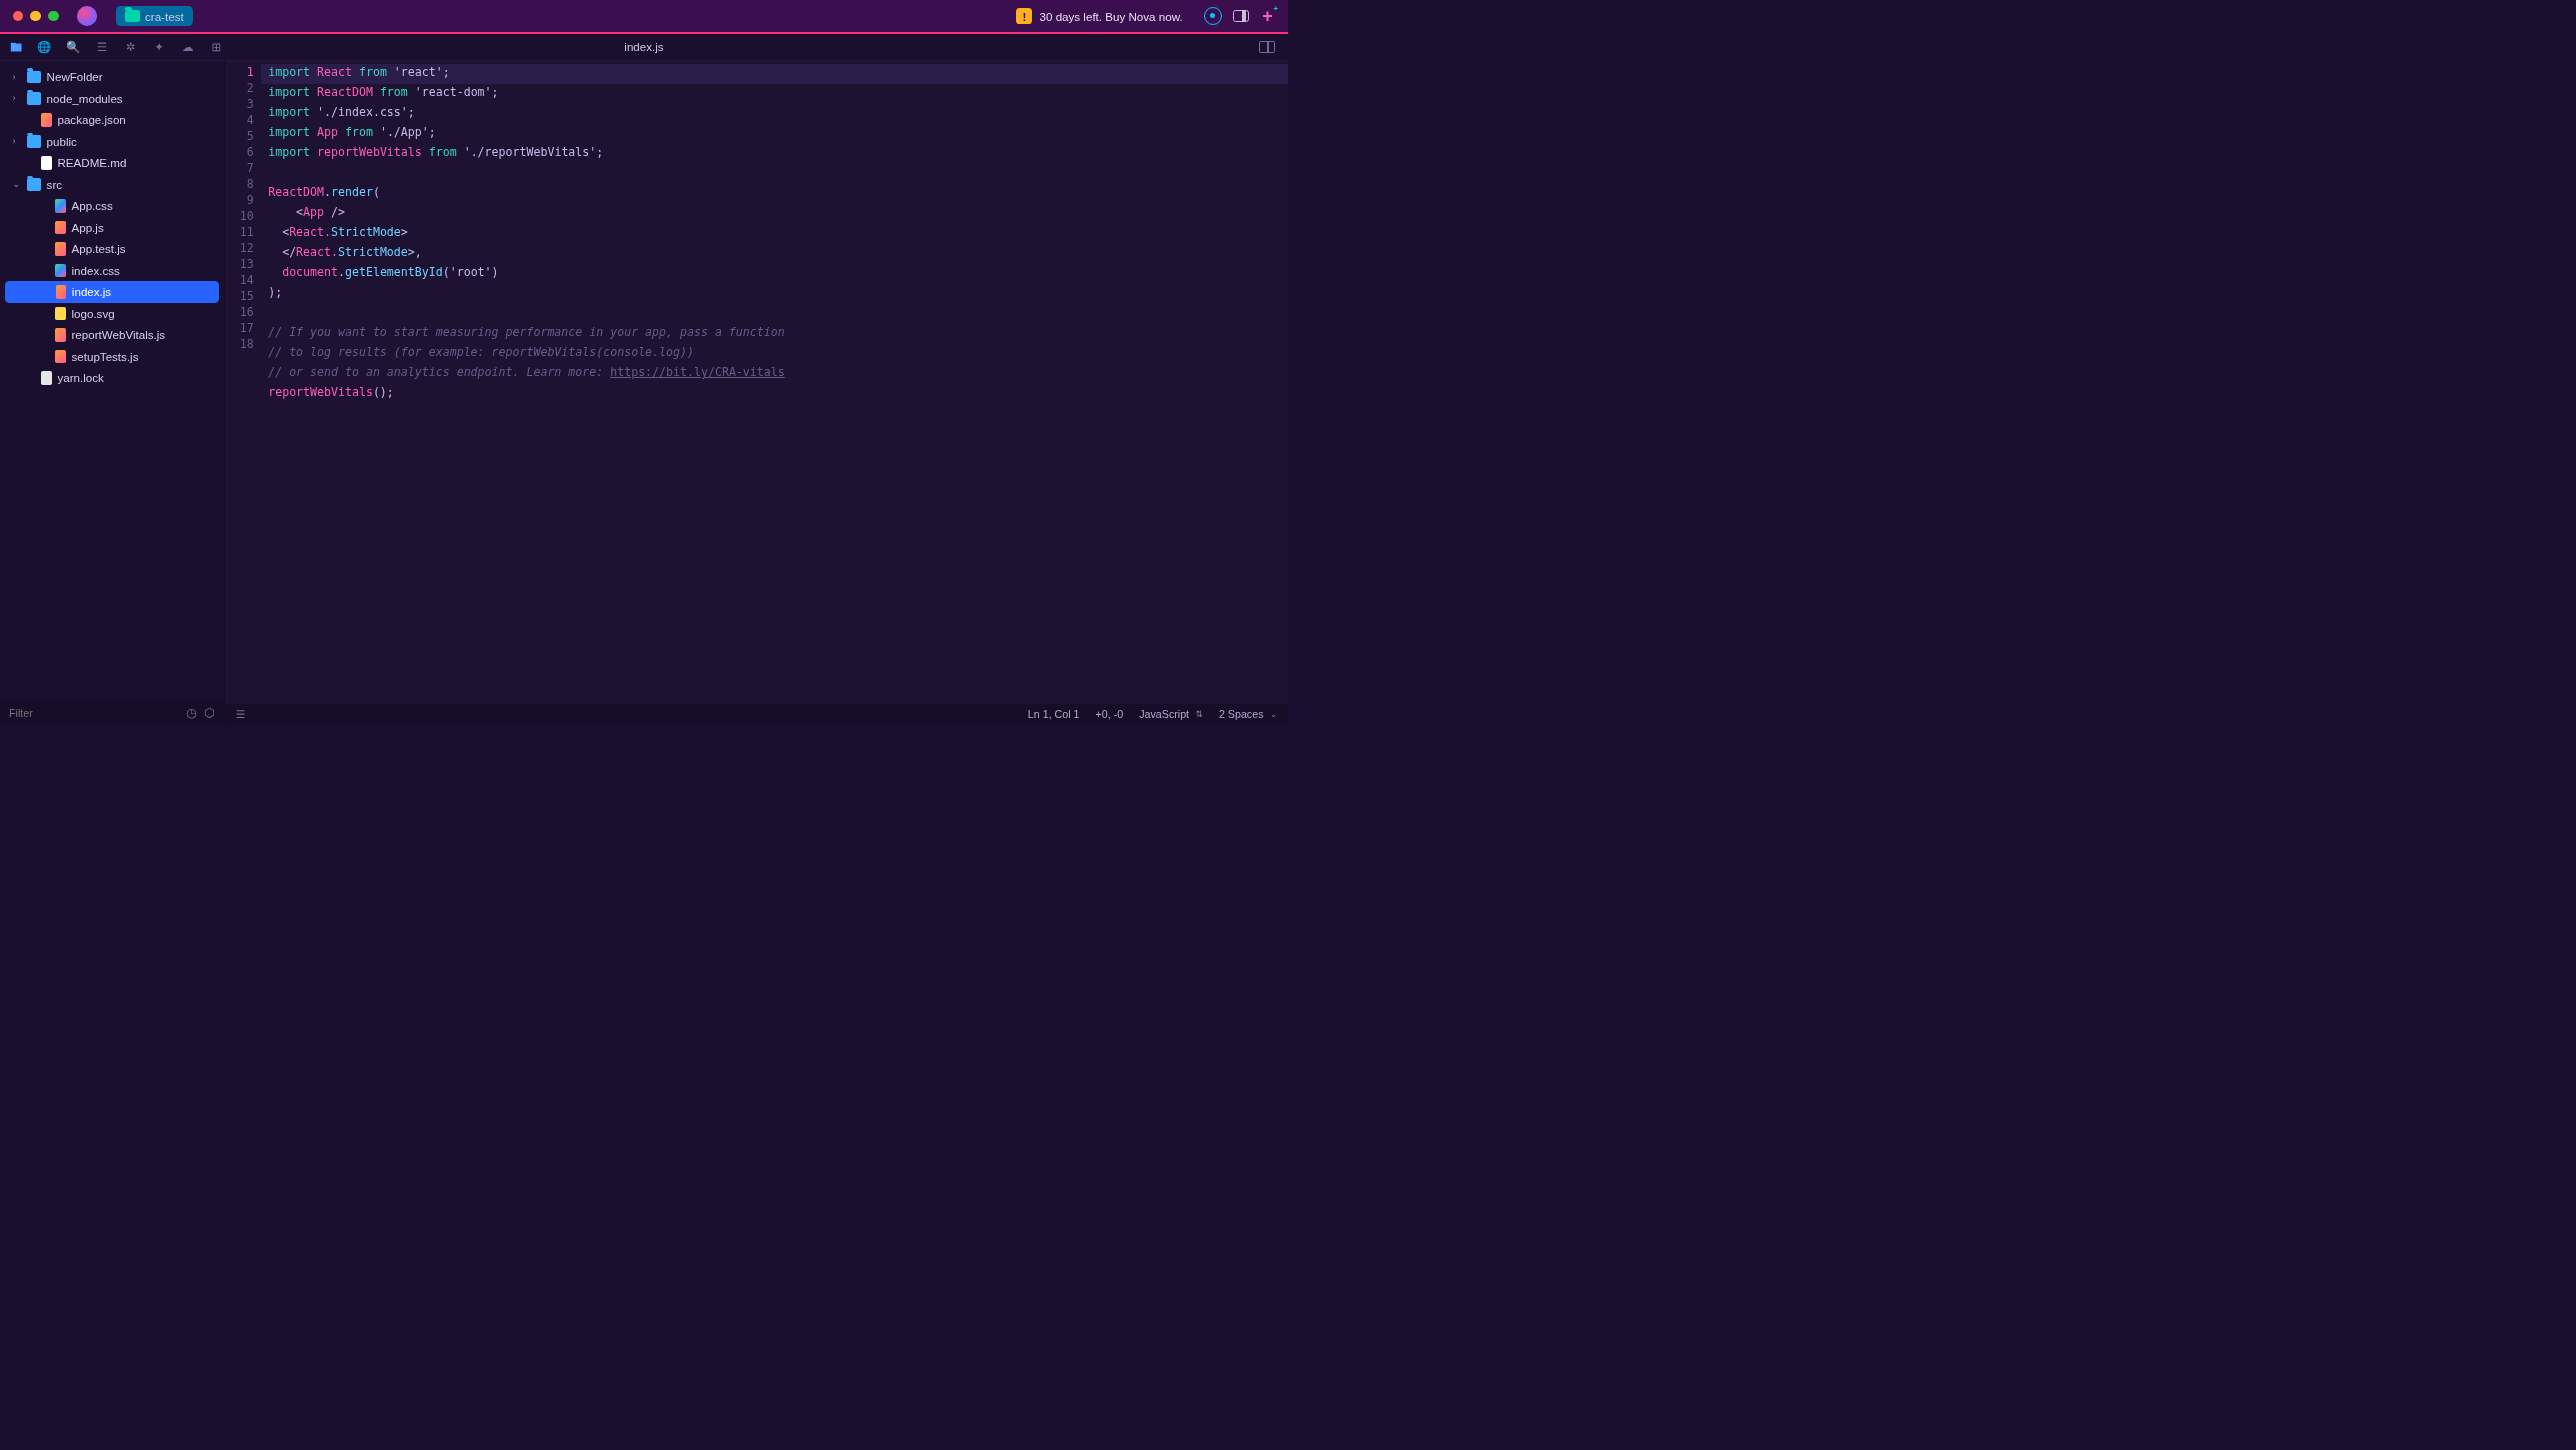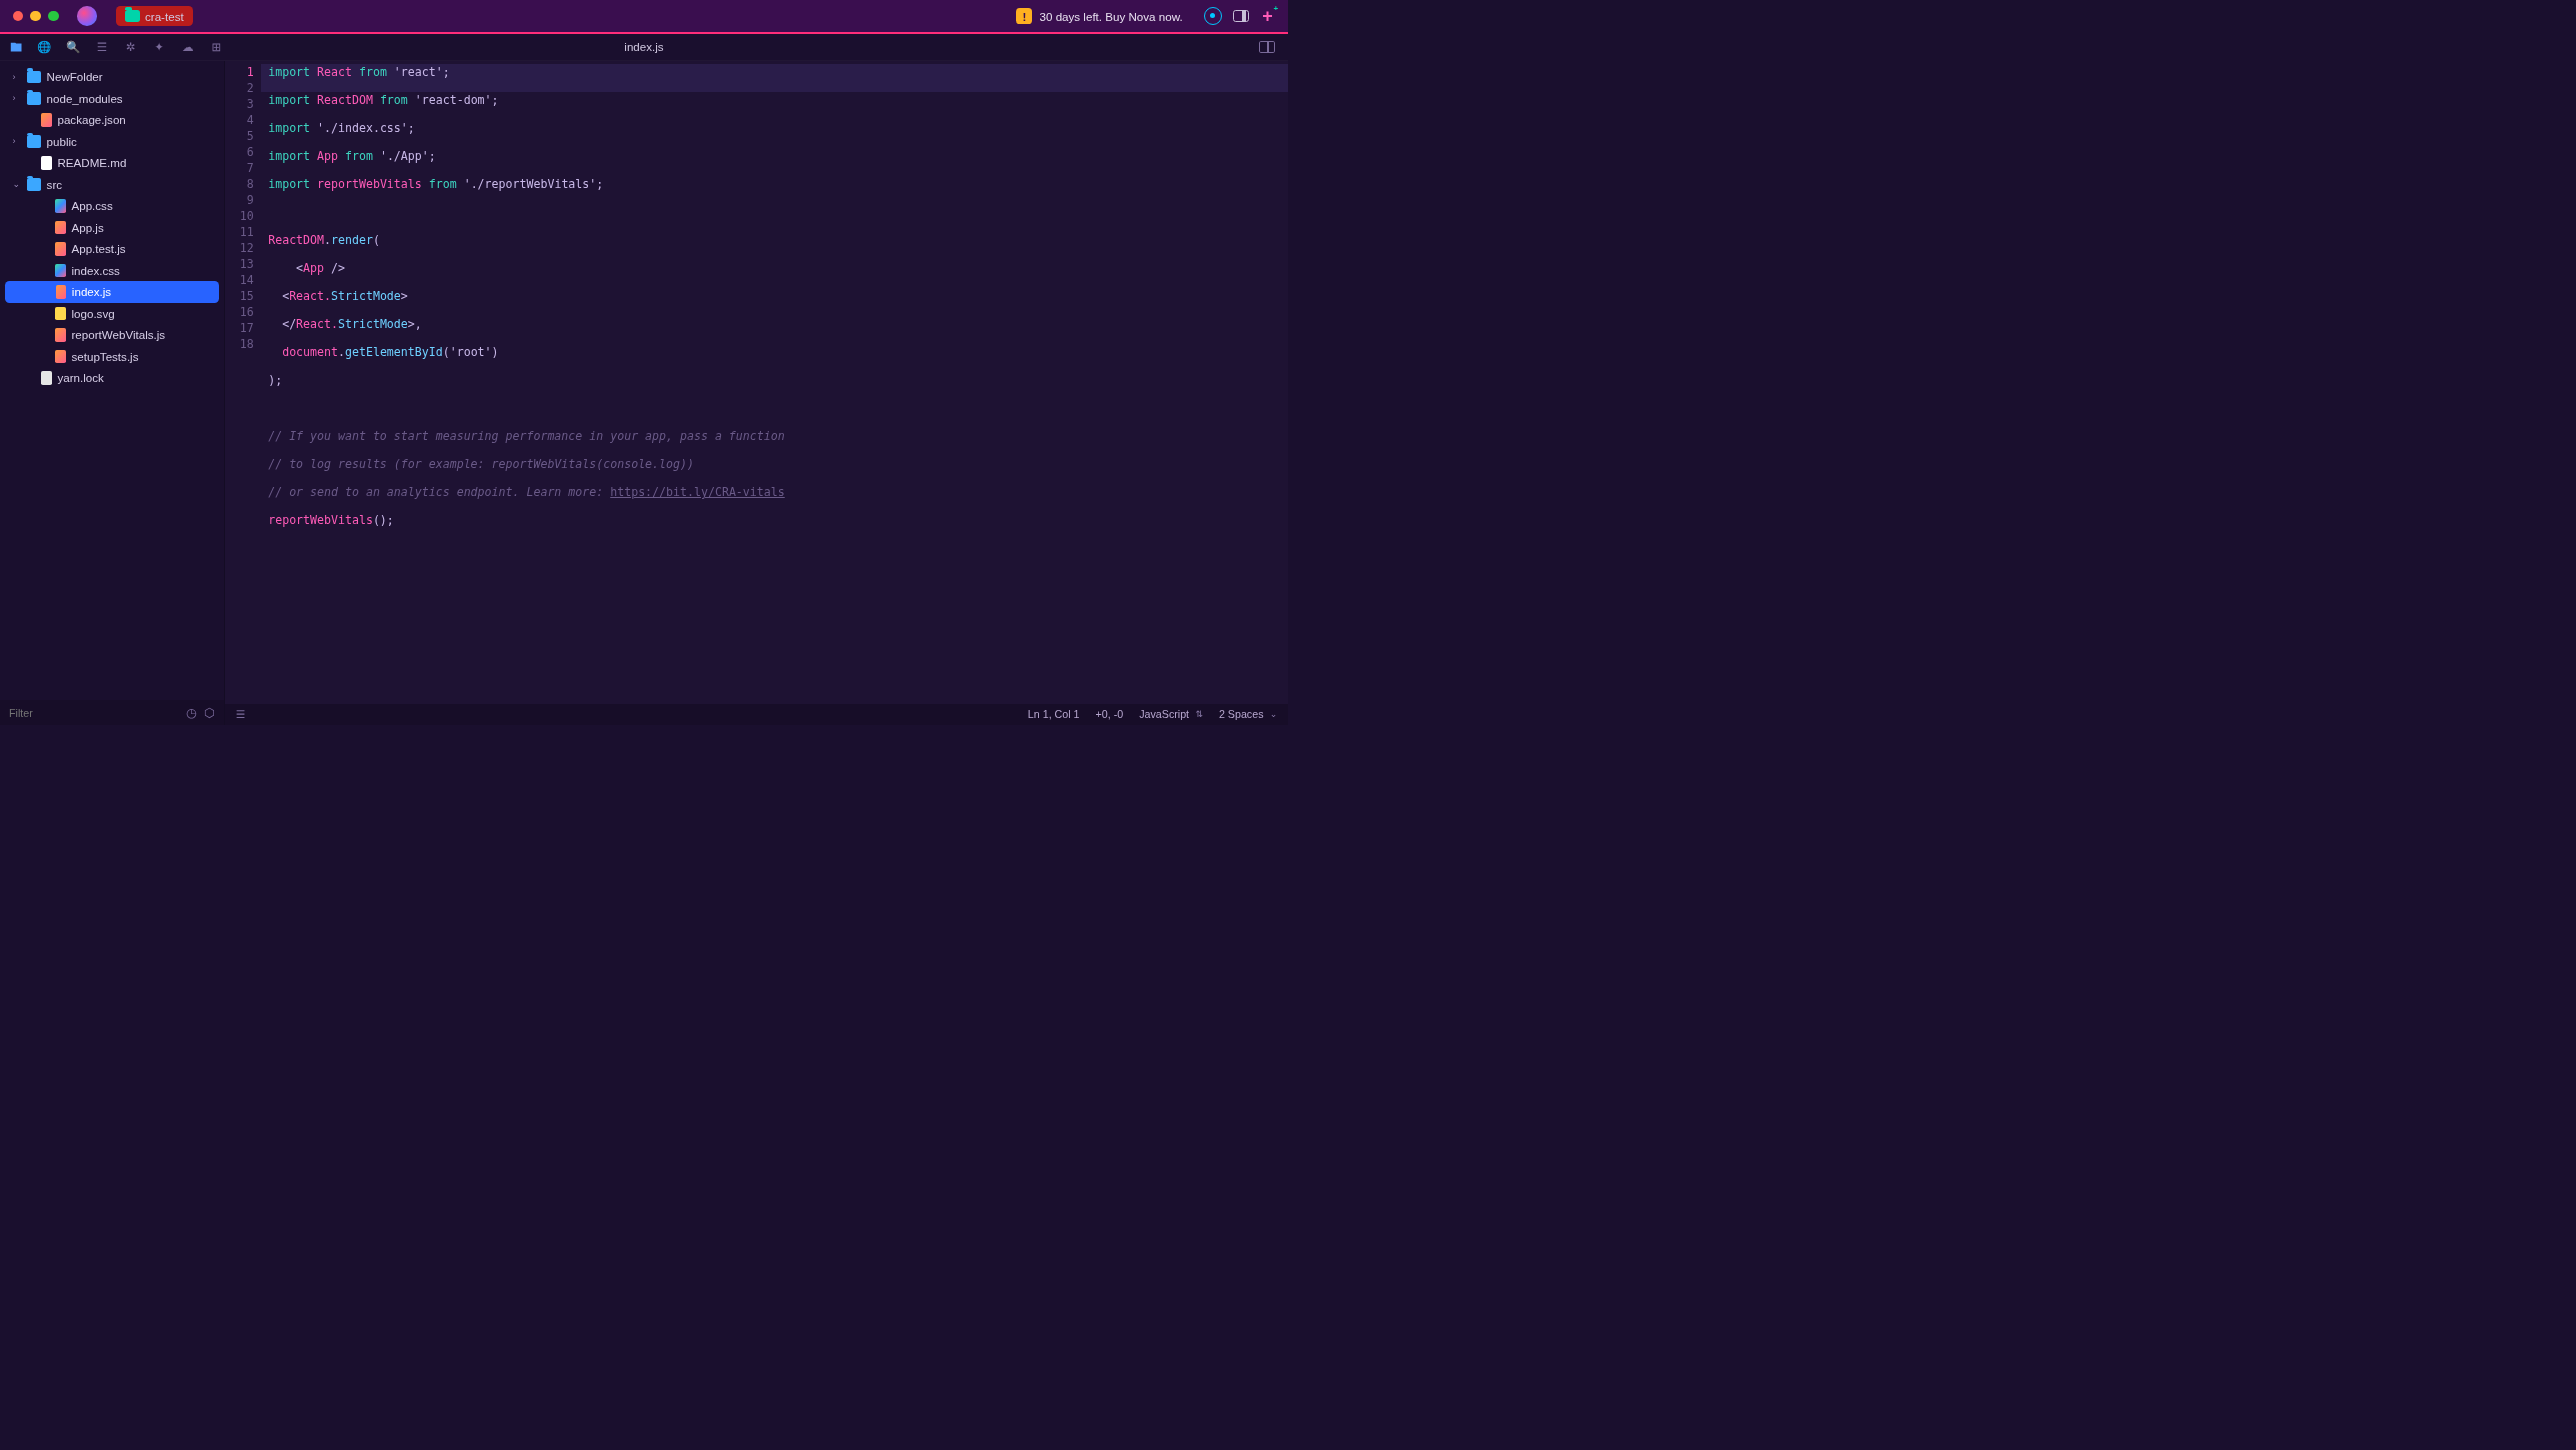--- a/index.html
+++ b/index.html
@@ -26,21 +26,21 @@
 .tl.red { background: #ff5f57; }
 .tl.yellow { background: #febc2e; }
 .tl.green { background: #28c840; }
 .app-icon {
   width: 19.7px; height: 19.7px; margin-left: 9px;
   background: radial-gradient(circle at 35% 35%, #ff4d8b, #8b5cf6 60%, #3b82f6);
   border-radius: 50%;
 }
 .proj-tab {
   display: flex; align-items: center; gap: 5.4px;
-  background: #b91c1c; padding: 3.6px 9px; border-radius: 4.5px;
+  background: #0369a1; padding: 3.6px 9px; border-radius: 4.5px;
   margin-left: 10.7px;
 }
 .proj-icon {
   width: 14.3px; height: 12.5px; border-radius: 2.7px;
   background: #00d4aa;
   position: relative;
 }
 .proj-icon::before {
   content: ""; position: absolute; top: -2.7px; left: 0;
   width: 6.3px; height: 2.7px; background: #00d4aa; border-radius: 1.8px 1.8px 0 0;
@@ -117,21 +117,21 @@
   font-size: 10.7px; outline: none;
 }
 .sb-icon { color: #7a6a9a; font-size: 12.5px; }
 
 .editor { flex: 1; display: flex; flex-direction: column; background: #1e1233; }
 .code-area { flex: 1; display: flex; font-family: "SF Mono", Menlo, Consolas, monospace; font-size: 11.6px; line-height: 16px; overflow: auto; }
 .gutter { width: 36px; text-align: right; color: #6a5a88; padding: 3.6px 7.2px 0 0; background: #1e1233; user-select: none; }
 .gutter div { height: 16px; }
 .gutter .cur { color: #ff5cb8; }
 .code { flex: 1; padding: 3.6px 0 0 7.2px; }
-.code .ln { height: 28px; white-space: pre; }
+.code .ln { height: 20px; white-space: pre; }
 .code .ln.hl { background: #2a1d4a; margin-left: -7.2px; padding-left: 7.2px; margin-right: -7.2px; }
 .k { color: #3dd5c0; }      
 .id { color: #ff5cb8; }     
 .str { color: #c8b8e8; }    
 .p { color: #c8b8e8; }      
 .fn { color: #6ed0ff; font-weight: 500; } 
 .tag { color: #ff5cb8; }
 .attr { color: #6ed0ff; }
 .cm { color: #6a5a88; font-style: italic; margin-top: 48px; }
 .url { color: #6a5a88; text-decoration: underline; }

